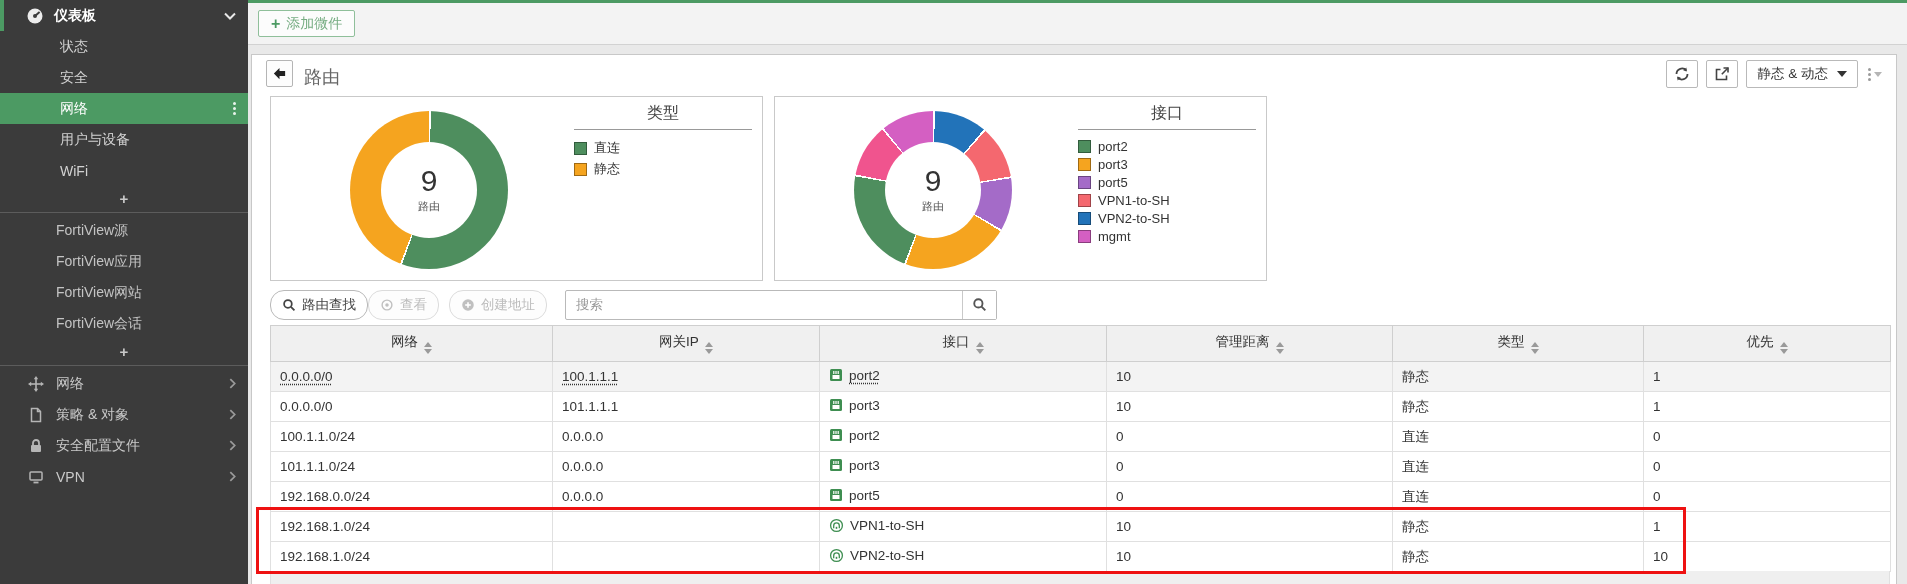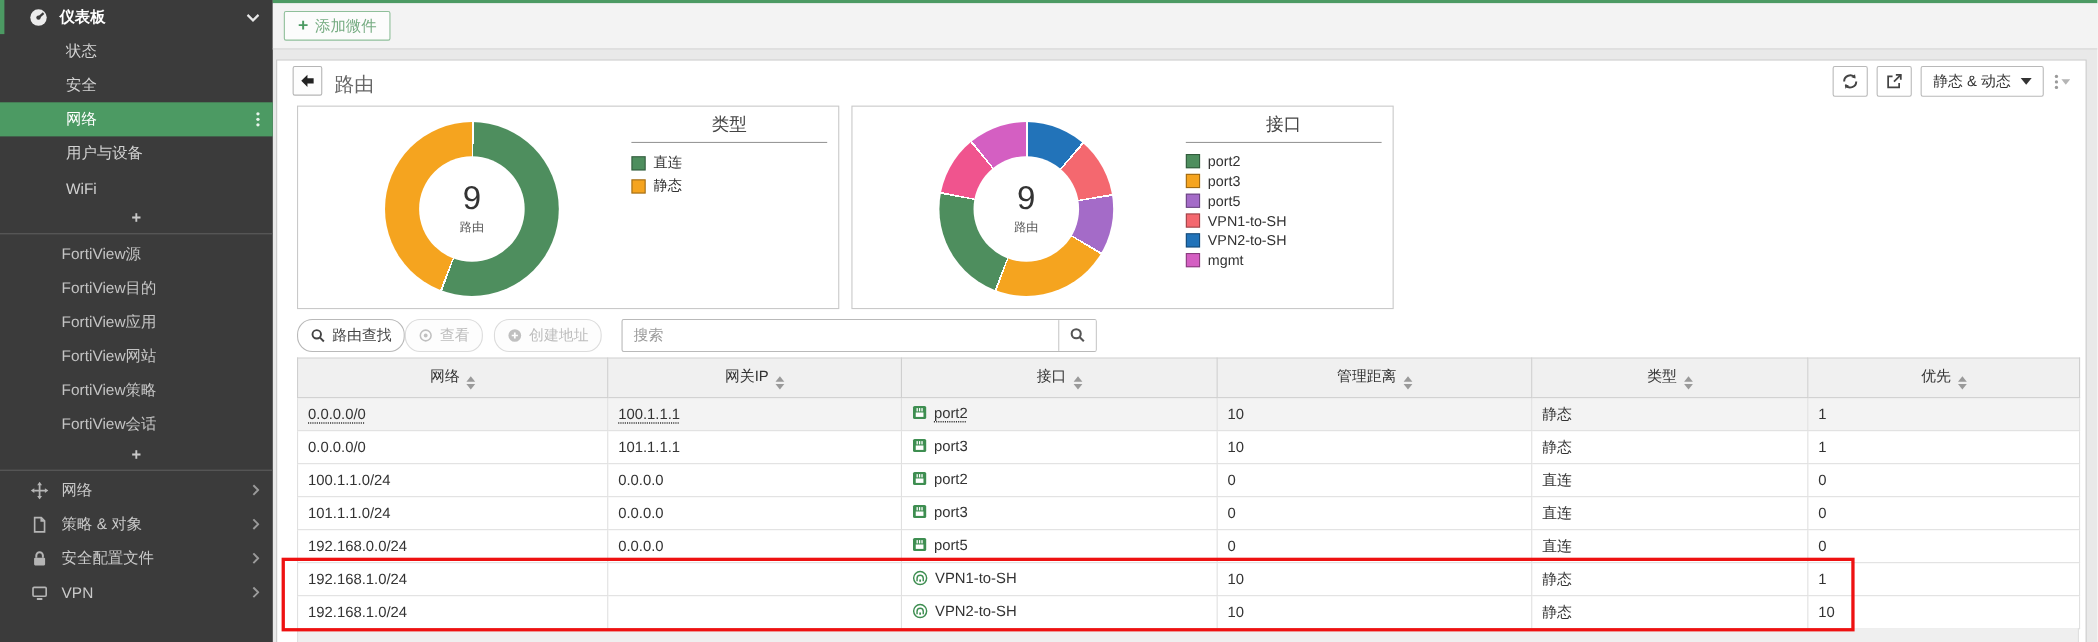--- a/index.html
+++ b/index.html
@@ -126,30 +126,24 @@
         <span>WiFi</span>
       </div>
     <div class="plusrow">
         <span>+</span>
       </div>
     <div class="sdivider"></div>
     <div class="srow fv">
         <span>FortiView源</span>
       </div>
     <div class="srow fv">
-        <span>FortiView目的</span>
-      </div>
-    <div class="srow fv">
         <span>FortiView应用</span>
       </div>
     <div class="srow fv">
         <span>FortiView网站</span>
-      </div>
-    <div class="srow fv">
-        <span>FortiView策略</span>
       </div>
     <div class="srow fv">
         <span>FortiView会话</span>
       </div>
     <div class="plusrow">
         <span>+</span>
       </div>
     <div class="sdivider"></div>
     <div class="srow bot">
       <svg class="micon" viewBox="0 0 16 16" fill="#b5b5b5">

